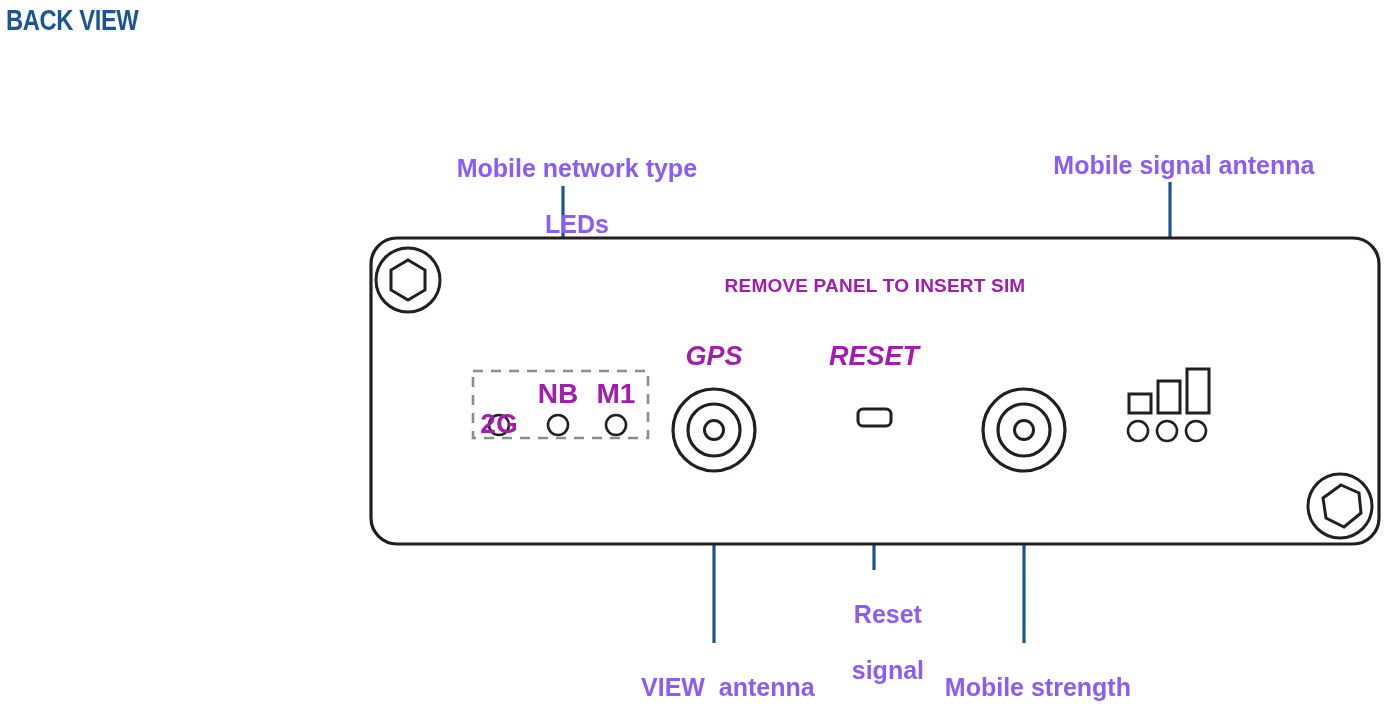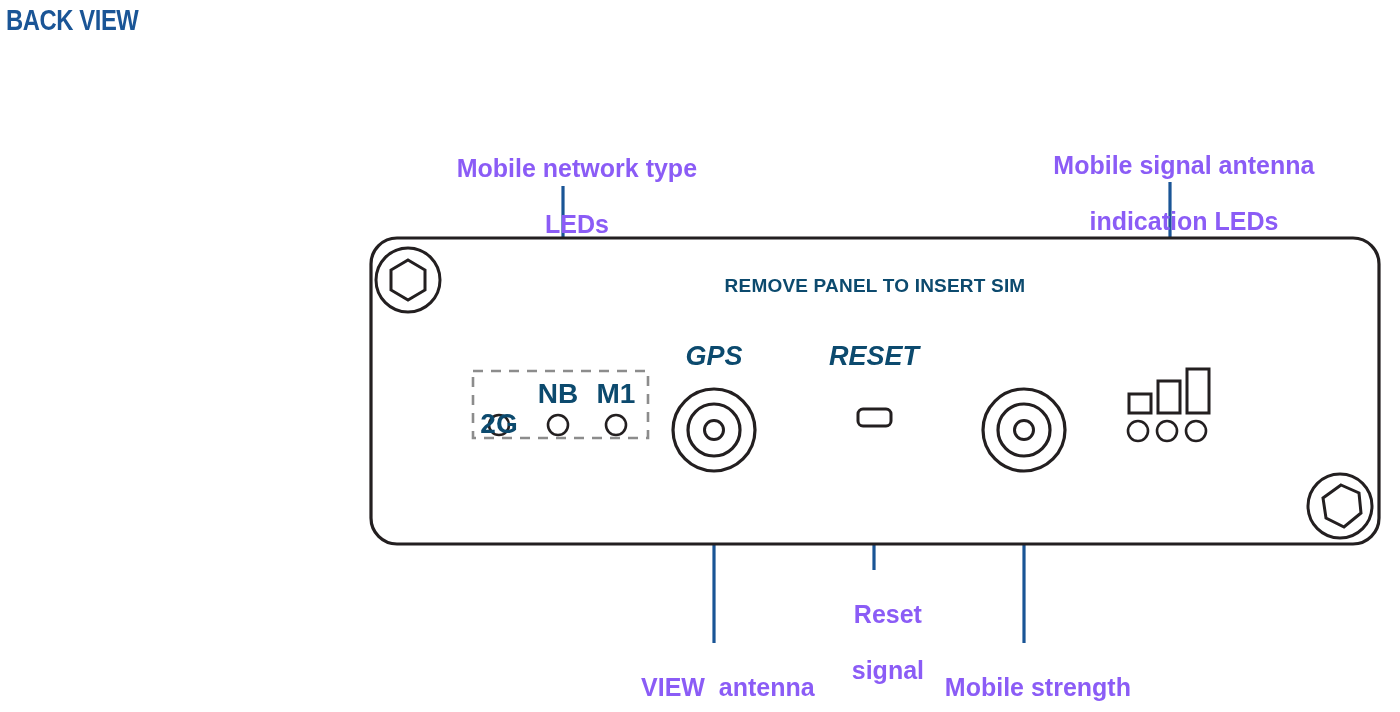--- a/index.html
+++ b/index.html
@@ -45,21 +45,21 @@
     color: #8b5cf6;
     font-family: "Liberation Sans", sans-serif;
     font-weight: bold;
     font-size: 25px;
     line-height: 28px;
     text-align: center;
     white-space: pre;
   }
   .panel-text {
     position: absolute;
-    color: #0c4a6e;
+    color: #a21caf;
     font-family: "Liberation Sans", sans-serif;
     font-weight: bold;
     white-space: pre;
   }
   .sim-text {
     font-size: 19px;
     letter-spacing: 0.2px;
     text-align: center;
   }
   .port-label {
@@ -143,21 +143,20 @@
   <div class="panel-text port-label" style="left:634px; top:341px; width:160px;">GPS</div>
   <div class="panel-text port-label" style="left:794px; top:341px; width:160px;">RESET</div>
 
   <div class="callout" style="left:403px; top:126px; width:320px;">
     <span>Mobile network type</span><br>
     <span>LEDs</span>
   </div>
 
   <div class="callout" style="left:1010px; top:123px; width:320px;">
     <span>Mobile signal antenna</span><br>
-    <span>indication LEDs</span>
   </div>
 
   <div class="callout" style="left:564px; top:645px; width:300px;">
     <span>VIEW  antenna</span><br>
     
   </div>
 
   <div class="callout" style="left:774px; top:572px; width:200px;">
     <span>Reset</span><br>
     <span>signal</span>

